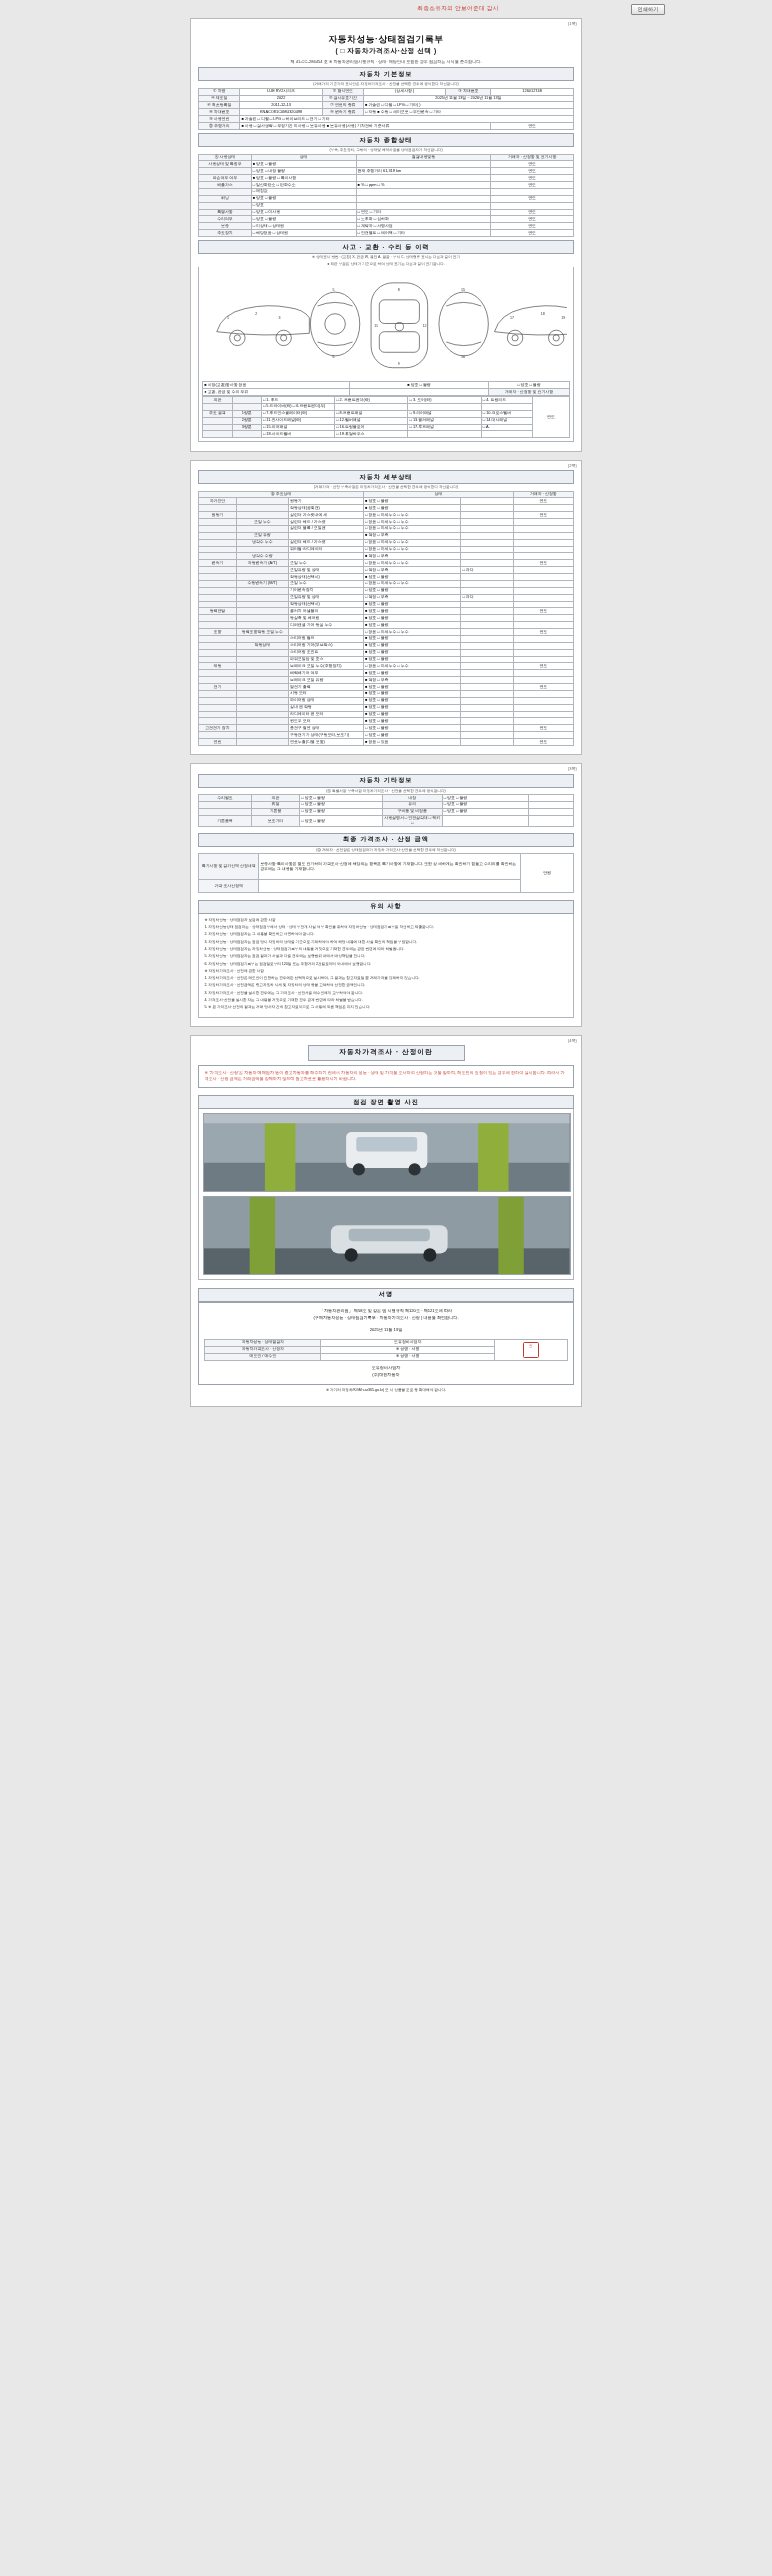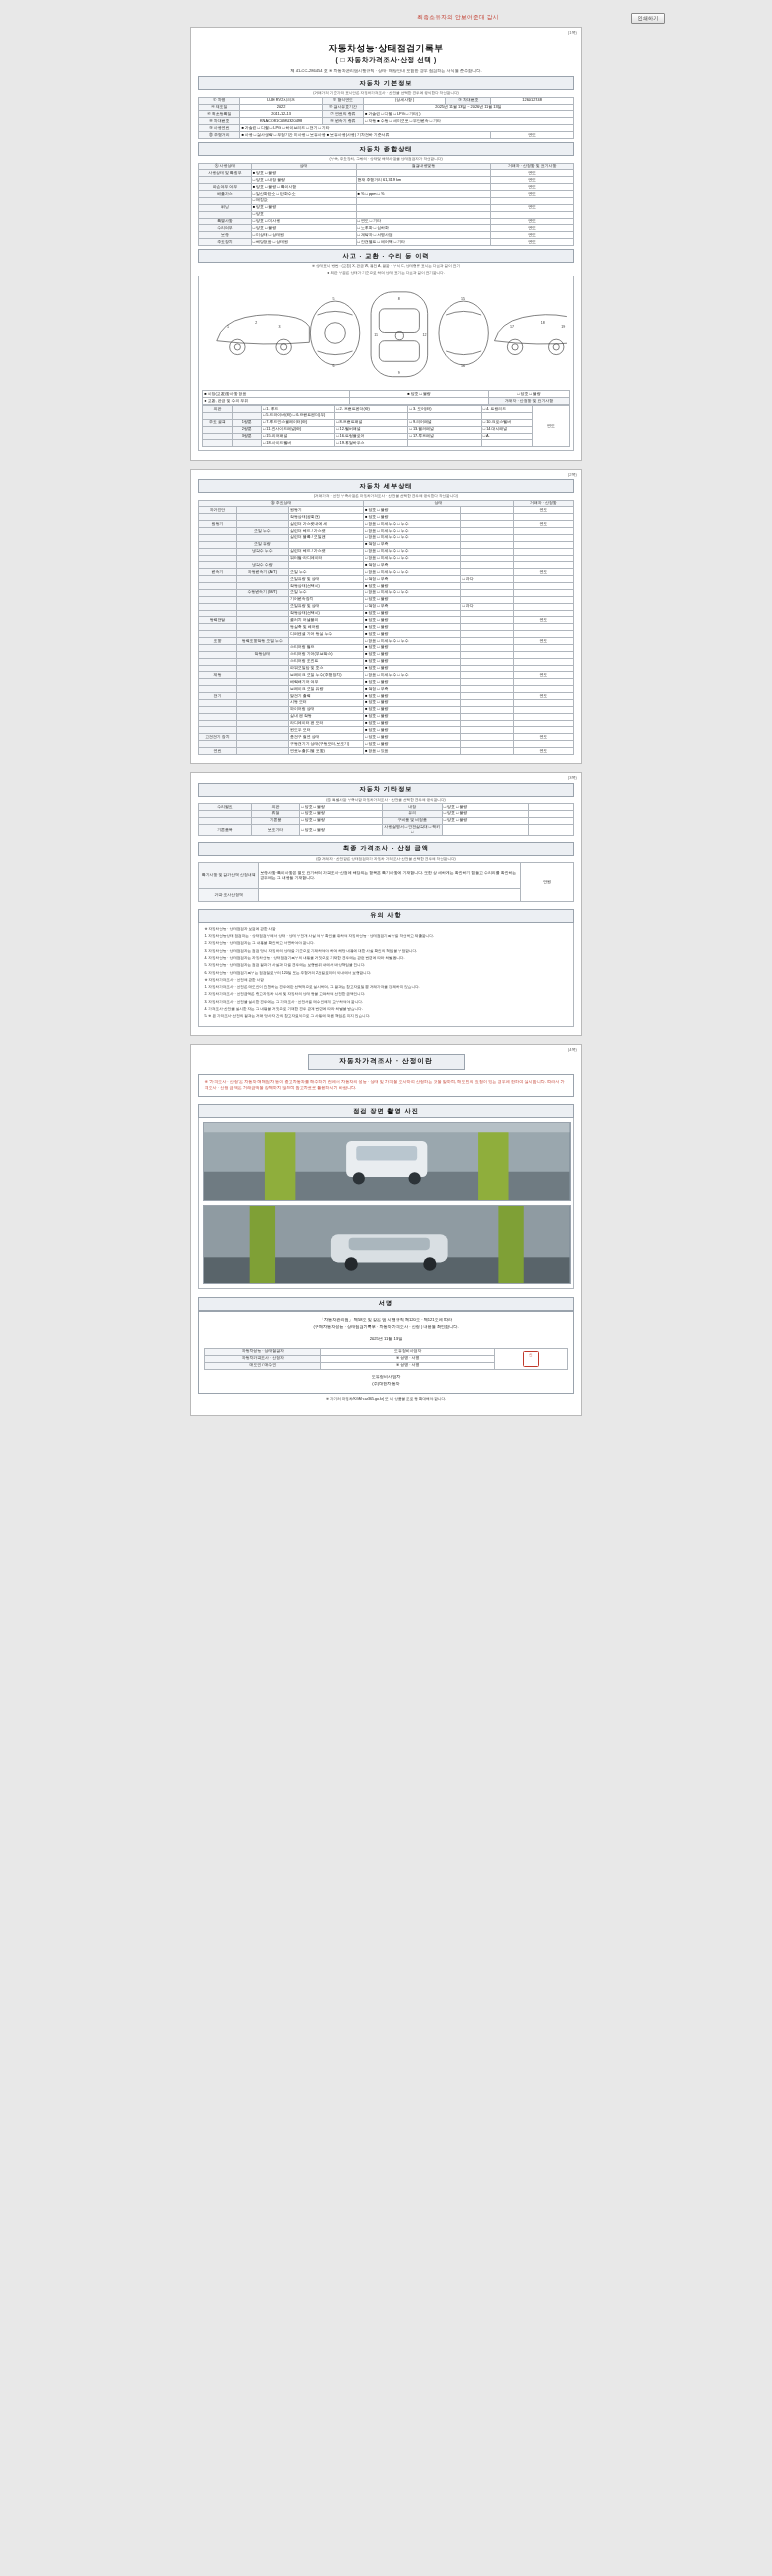--- a/index.html
+++ b/index.html
@@ -1,17 +1,17 @@
 <!DOCTYPE html>
 <html lang="ko" style="font-size:8.2px"><head>
 <meta charset="utf-8">
 <style>
   html,body{margin:0;padding:0;background:#e8e8e8;}
   body{font-family:"Liberation Sans","DejaVu Sans",sans-serif;color:#111;}
-  .page{width:629px;margin:9px auto;background:#e8e8e8;position:relative;}
+  .page{width:629px;margin:0 auto;background:#e8e8e8;position:relative;}
   .topbar{width:773px;height:17.5px;display:flex;align-items:center;justify-content:center;position:relative;}
   .topbar .t{color:#c0392b;font-size:5.7px;letter-spacing:0.3px;}
   .topbar .btn{position:absolute;right:180px;top:4.1px;border:0.5px solid #888;background:linear-gradient(#fff,#e0e0e0);
     font-size:5.2px;padding:1px 5.2px;border-radius:1px;color:#333;}
   .sheet{width:392px;margin:0 auto 8.2px auto;background:#fff;border:0.5px solid #b9b9b9;box-sizing:border-box;
     padding:6.2px 7.2px 8.2px 7.2px;position:relative;}
   .pagenum{position:absolute;right:4.1px;top:2.1px;font-size:4.1px;color:#666;}
   .doc-title{text-align:center;font-size:8.8px;font-weight:bold;letter-spacing:0.5px;margin:9.3px 0 1px 0;}
   .doc-sub{text-align:center;font-size:6.7px;font-weight:bold;margin-bottom:3.1px;letter-spacing:0.5px;}
   .doc-line{text-align:center;font-size:4.1px;color:#333;margin-bottom:1px;}

